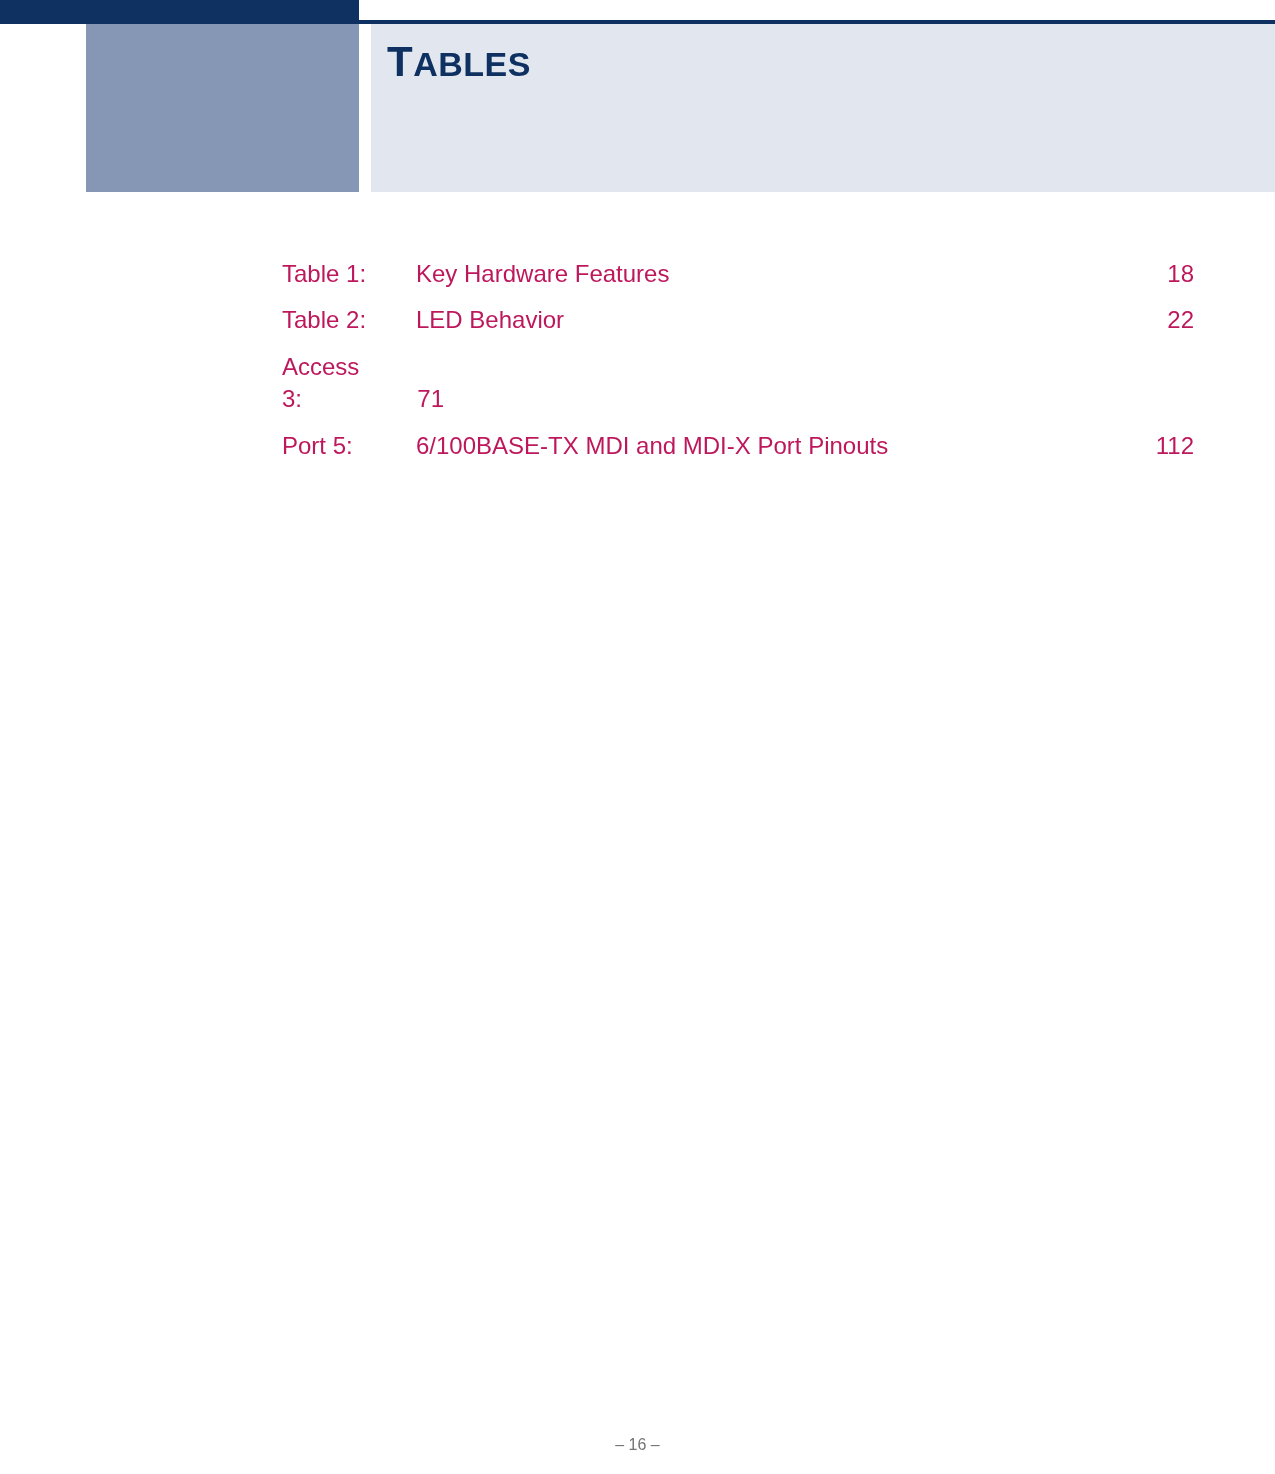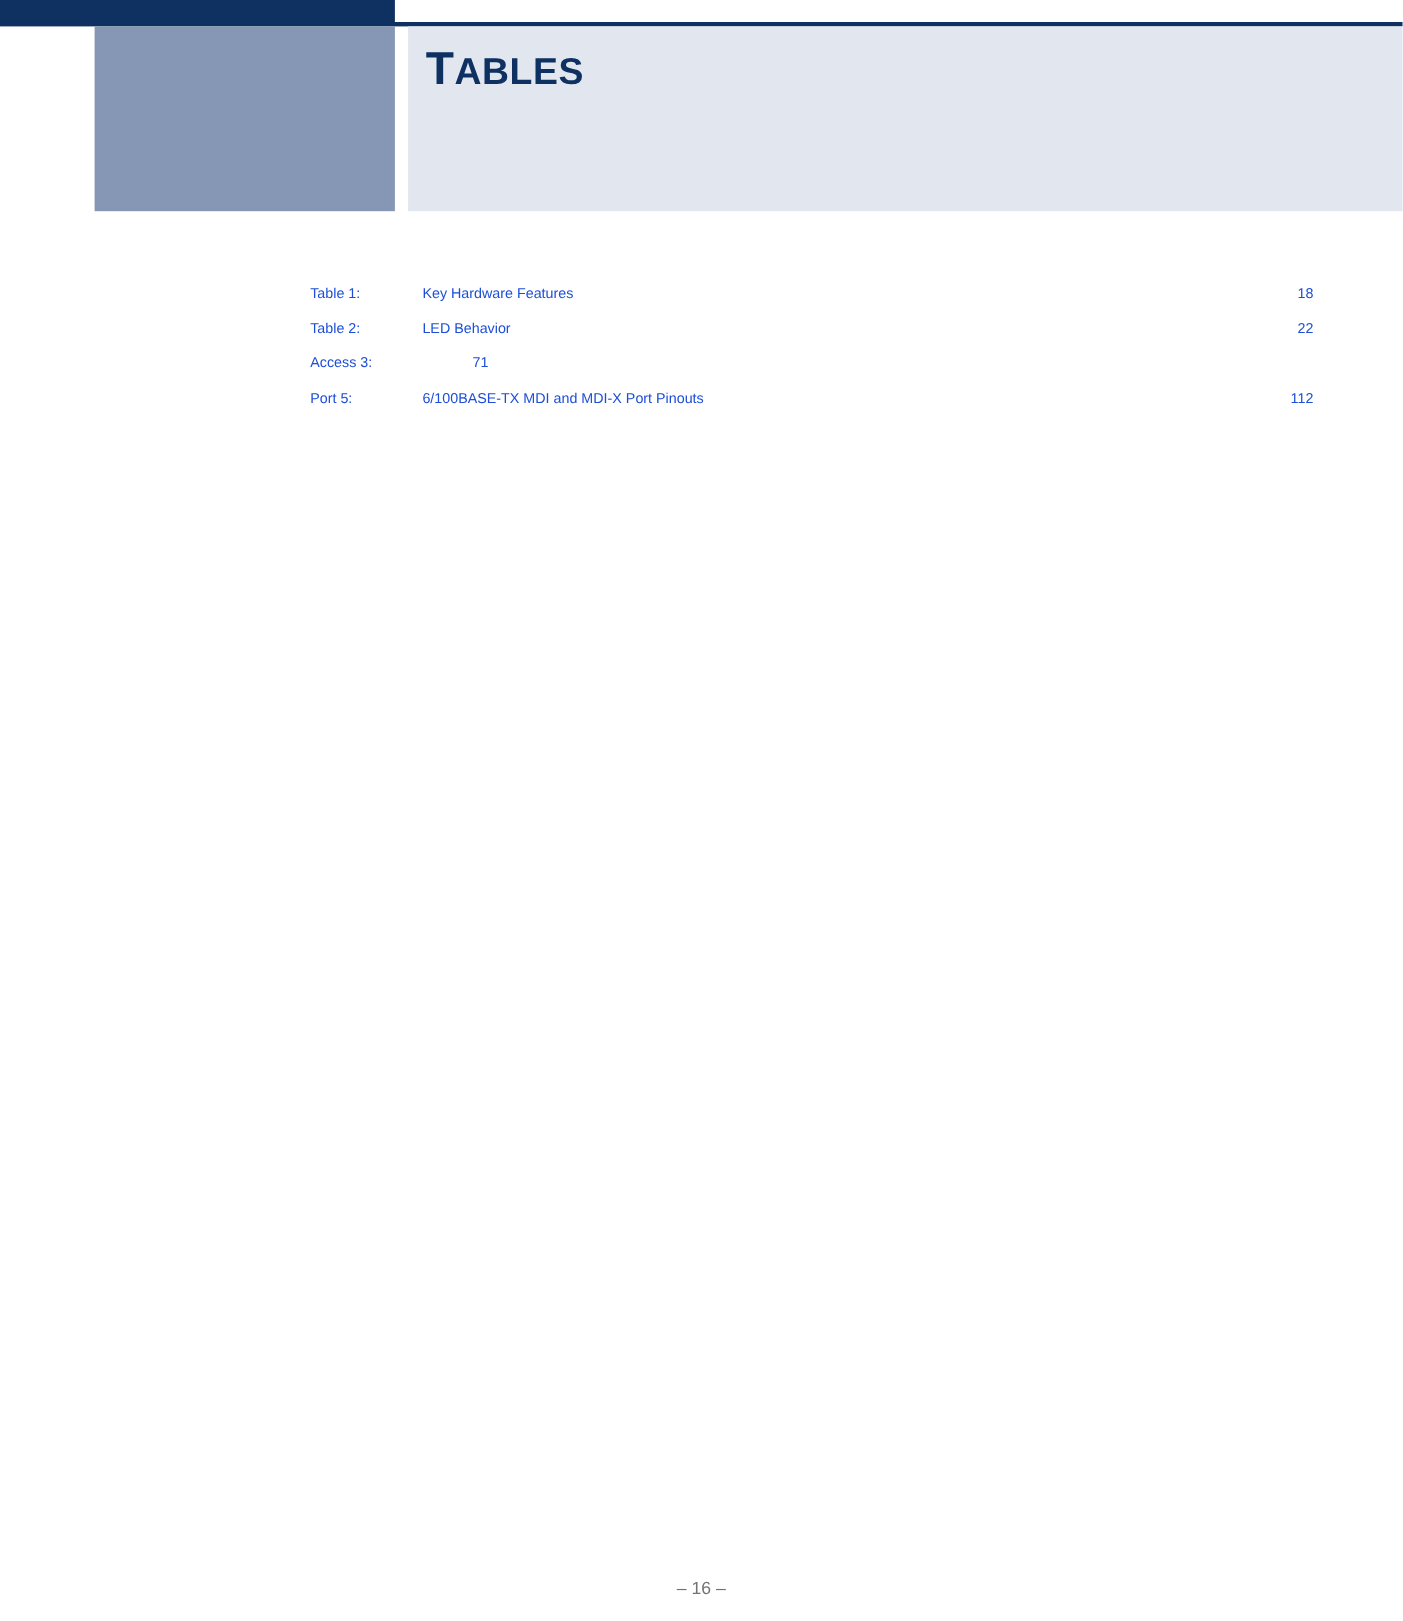--- a/index.html
+++ b/index.html
@@ -65,31 +65,32 @@
     }
     .content {
       position: absolute;
       top: 258px;
       left: 282px;
       width: 912px;
     }
     .toc-row {
       display: flex;
       align-items: flex-end;
-      font-size: 13px;
-      color: #1d4ed8;
+      font-size: 24px;
+      color: #be185d;
       line-height: 1.35;
       margin-bottom: 14px;
     }
     .toc-label {
       width: 102px;
       flex-shrink: 0;
     }
     .toc-title {
       flex: 1;
+      margin-left: 32px;
     }
     .toc-page {
       width: 60px;
       text-align: right;
       flex-shrink: 0;
     }
     .page-footer {
       position: absolute;
       bottom: 20px;
       left: 0;

